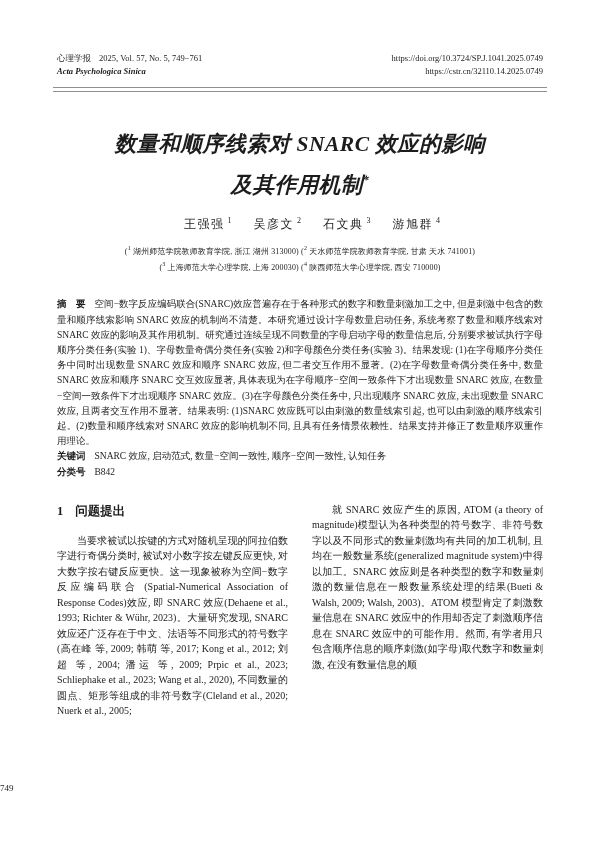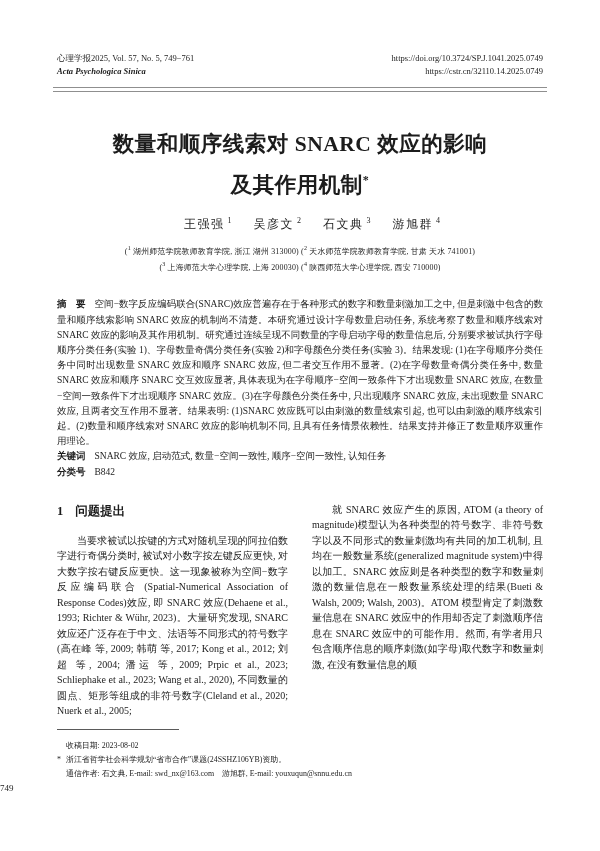--- a/index.html
+++ b/index.html
@@ -11,35 +11,35 @@
     font-family:"Liberation Serif","DejaVu Serif",serif;
     color:#1c1c1c;
     overflow:hidden;
   }
   
   .hdr{
     display:flex;justify-content:space-between;align-items:flex-start;
     margin:52px 57px 0 57px;
     font-size:8.5px;line-height:13px;
   }
-  .hdr-left .line1 .issue{}
+  .hdr-left .line1 .issue{margin-left:8px;}
   .hdr-left .line2{font-weight:700;font-style:italic;}
   .hdr-right{text-align:right;}
   .double-rule{
     margin:9px 53px 0 53px;
     height:3px;
     border-top:1px solid #8f8f8f;
     border-bottom:1px solid #8f8f8f;
   }
   
   .title{
     margin:34px 45px 0 45px;
     text-align:center;
     font-size:21.5px;line-height:36px;
-    font-weight:700;letter-spacing:0.5px;
+    font-weight:700;letter-spacing:0.5px;font-style:italic;
   }
   .title sup{font-size:12px;}
   .authors{
     margin-top:13px;text-align:center;
     font-size:12px;letter-spacing:1.5px;margin-left:24px;
   }
   .author{margin:0 11px;}
   .author sup{font-size:8px;letter-spacing:0;margin-left:3px;}
   .affils{
     margin-top:9px;text-align:center;
@@ -136,24 +136,16 @@
       <h2 class="sec">
         <span class="sec-num">1</span><span>问题提出</span>
       </h2>
       <p class="para indent">当要求被试以按键的方式对随机呈现的阿拉伯数字进行奇偶分类时, 被试对小数字按左键反应更快, 对大数字按右键反应更快。这一现象被称为空间−数字反应编码联合 (Spatial-Numerical Association of Response Codes)效应, 即 SNARC 效应(Dehaene et al., 1993; Richter &amp; Wühr, 2023)。大量研究发现, SNARC 效应还广泛存在于中文、法语等不同形式的符号数字(高在峰 等, 2009; 韩萌 等, 2017; Kong et al., 2012; 刘超 等, 2004; 潘运 等, 2009; Prpic et al., 2023; Schliephake et al., 2023; Wang et al., 2020), 不同数量的圆点、矩形等组成的非符号数字(Cleland et al., 2020; Nuerk et al., 2005;</p>
     </div>
     <div class="col">
       <p class="para indent">就 SNARC 效应产生的原因, ATOM (a theory of magnitude)模型认为各种类型的符号数字、非符号数字以及不同形式的数量刺激均有共同的加工机制, 且均在一般数量系统(generalized magnitude system)中得以加工。SNARC 效应则是各种类型的数字和数量刺激的数量信息在一般数量系统处理的结果(Bueti &amp; Walsh, 2009; Walsh, 2003)。ATOM 模型肯定了刺激数量信息在 SNARC 效应中的作用却否定了刺激顺序信息在 SNARC 效应中的可能作用。然而, 有学者用只包含顺序信息的顺序刺激(如字母)取代数字和数量刺激, 在没有数量信息的顺</p>
     </div>
   </div>
 
-  <div class="footnote">
-    <div class="fn-rule"></div>
-    <div class="fn-line">收稿日期: 2023-08-02</div>
-    <div class="fn-line">
-      <span class="fn-marker">*</span><span>浙江省哲学社会科学规划“省市合作”课题(24SSHZ106YB)资助。</span>
-    </div>
-    <div class="fn-line">通信作者: 石文典, E-mail: swd_nx@163.com　游旭群, E-mail: youxuqun@snnu.edu.cn</div>
-  </div>
 
   <div class="pageno">749</div>
 
 </div>
 
 </body></html>

